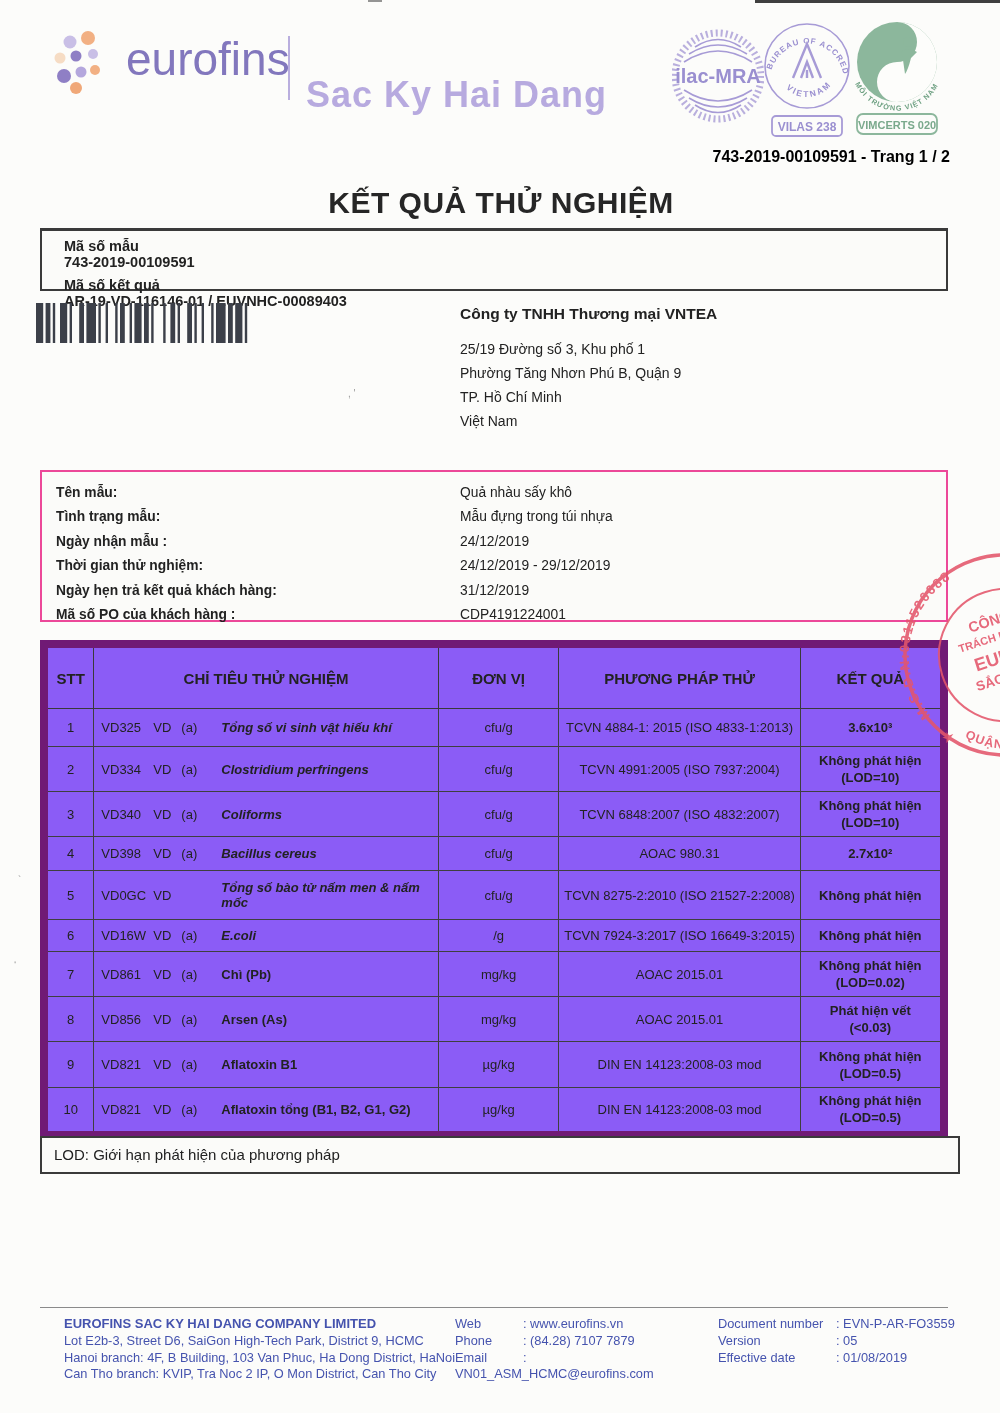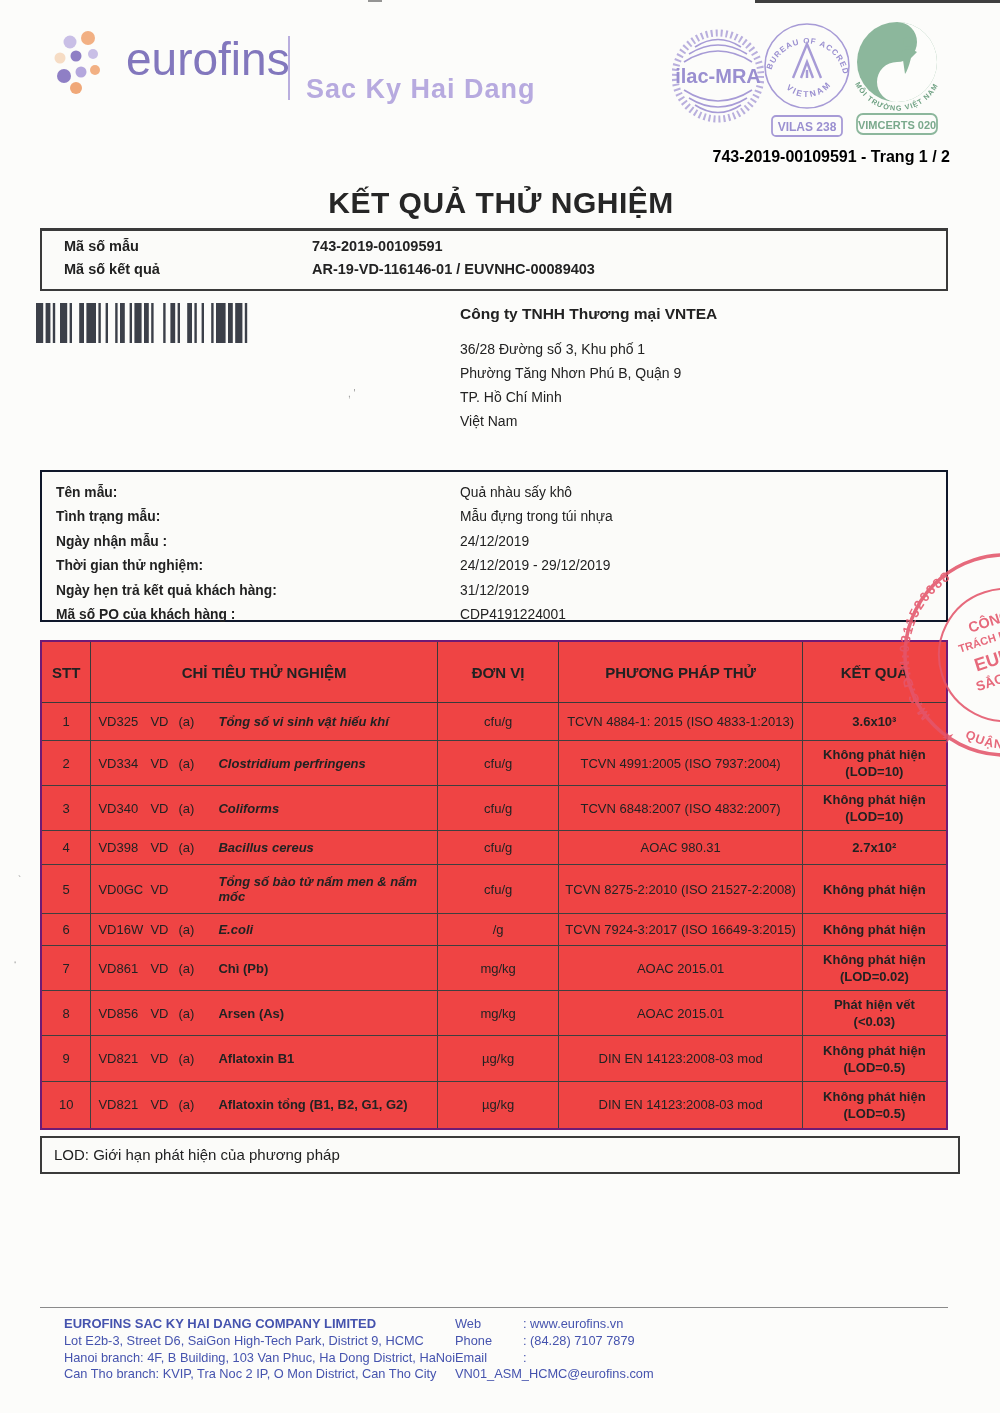--- a/index.html
+++ b/index.html
@@ -3,40 +3,40 @@
 <meta charset="utf-8">
 <style>
   html,body{margin:0;padding:0;background:#e9e9e7;}
   .page{position:relative;width:1000px;height:1413px;margin:0 auto;background:#fcfcfa;
         font-family:"Liberation Sans","DejaVu Sans",sans-serif;color:#222;overflow:hidden;}
   .abs{position:absolute;}
 
   
   .logo-text{font-size:46px;color:#8277bd;letter-spacing:0px;font-weight:500;}
   .brand-divider{width:2px;height:64px;background:#b9aede;}
-  .sub-brand{font-size:27px;font-weight:bold;color:#b7aadf;letter-spacing:1px;}
+  .sub-brand{font-size:36px;font-weight:bold;color:#b7aadf;letter-spacing:1px;}
   .page-ref{font-size:16px;font-weight:bold;color:#000000;text-align:right;}
 
   .doc-title{font-size:30px;font-weight:bold;color:#262626;text-align:center;letter-spacing:.5px;}
 
   
   .idbox{border:2px solid #3a3a3a;border-top-width:3px;background:#fbfbf9;}
-  .idrow{display:flex;padding:7px 4px 0 22px;font-size:14.5px;font-weight:bold;}
+  .idrow{display:flex;padding:7px 4px 0 22px;font-size:14.5px;font-weight:bold;flex-direction:column;}
   .idrow .lbl{width:248px;}
   
   .cust-name{font-size:15.5px;font-weight:bold;}
   .cust-line{font-size:14px;line-height:24px;}
 
   
-  .samplebox{border:2px solid #0f172a;background:#fbfbf9;padding-top:9px;}
+  .samplebox{border:2px solid #ec4899;background:#fbfbf9;padding-top:9px;}
   .srow{display:flex;font-size:13.8px;line-height:24.4px;padding-left:14px;}
   .srow .lbl{width:404px;font-weight:bold;}
 
   
-  table.results{border-collapse:collapse;width:908px;background:#ef4444;border:2px solid #701a75;}
+  table.results{border-collapse:collapse;width:908px;background:#8b5cf6;border:8px solid #701a75;}
   table.results th{border:1.5px solid #3a3a3a;font-size:15px;font-weight:bold;height:60px;text-align:center;padding:0 4px;}
   table.results td{border:1px solid #3f3f3f;font-size:13px;vertical-align:middle;padding:2px 3px;}
   td.c{text-align:center;}
   .namecell{display:flex;align-items:center;}
   .namecell .code{width:52px;padding-left:4px;}
   .namecell .lab{width:28px;}
   .namecell .flag{width:30px;}
   .namecell .nm{flex:1;padding-left:10px;font-weight:bold;}
   .nm.it{font-style:italic;}
   .rescell{text-align:center;font-weight:bold;line-height:17px;}
@@ -183,21 +183,21 @@
         <rect x="180.00000000000009" y="0" width="9.6" height="40" fill="#3c4049"></rect>
         <rect x="192.00000000000009" y="0" width="4.8" height="40" fill="#3c4049"></rect>
         <rect x="199.2000000000001" y="0" width="7.199999999999999" height="40" fill="#3c4049"></rect>
         <rect x="208.8000000000001" y="0" width="2.4" height="40" fill="#3c4049"></rect>
       </svg>
   </div>
 
   <div class="abs" style="left:460px;top:305px;width:420px;">
     <div class="cust-name">Công ty TNHH Thương mại VNTEA</div>
     <div style="height:14px;"></div>
-    <div class="cust-line">36/28 Đường số 3, Khu phố 1</div>
+    <div class="cust-line">25/19 Đường số 3, Khu phố 1</div>
     <div class="cust-line">Phường Tăng Nhơn Phú B, Quận 9</div>
     <div class="cust-line">TP. Hồ Chí Minh</div>
     <div class="cust-line">Việt Nam</div>
   </div>
 
   <div class="abs samplebox" style="left:40px;top:470px;width:904px;height:139px;">
     <div class="srow">
         <span class="lbl">Tên mẫu:</span>
         <span>Quả nhàu sấy khô</span>
       </div>
@@ -448,14 +448,19 @@
     <div>Hanoi branch: 4F, B Building, 103 Van Phuc, Ha Dong District, HaNoi</div>
     <div>Can Tho branch: KVIP, Tra Noc 2 IP, O Mon District, Can Tho City</div>
   </div>
 
   <div class="abs ft" style="left:455px;top:1316px;width:260px;">
     <div><span class="ftlabel">Web</span><span>: www.eurofins.vn</span></div>
     <div><span class="ftlabel">Phone</span><span>: (84.28) 7107 7879</span></div>
     <div><span class="ftlabel">Email</span><span>: VN01_ASM_HCMC@eurofins.com</span></div>
   </div>
 
+  <div class="abs ft" style="left:718px;top:1316px;width:270px;">
+    <div><span class="ftlabel2">Document number</span><span>: EVN-P-AR-FO3559</span></div>
+    <div><span class="ftlabel2">Version</span><span>: 05</span></div>
+    <div><span class="ftlabel2">Effective date</span><span>: 01/08/2019</span></div>
+  </div>
 
 </div>
 
 </body></html>

